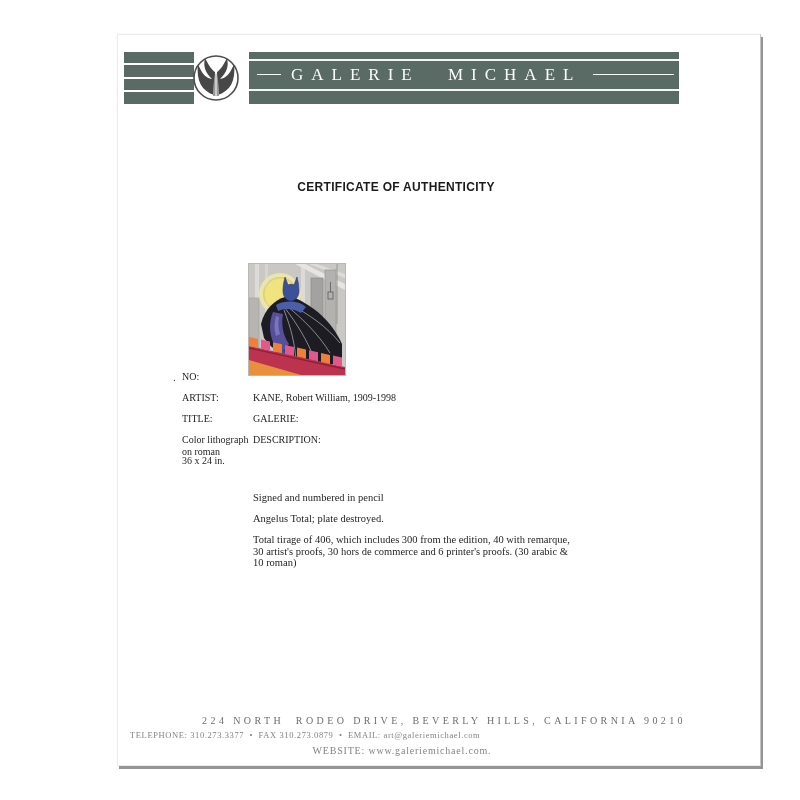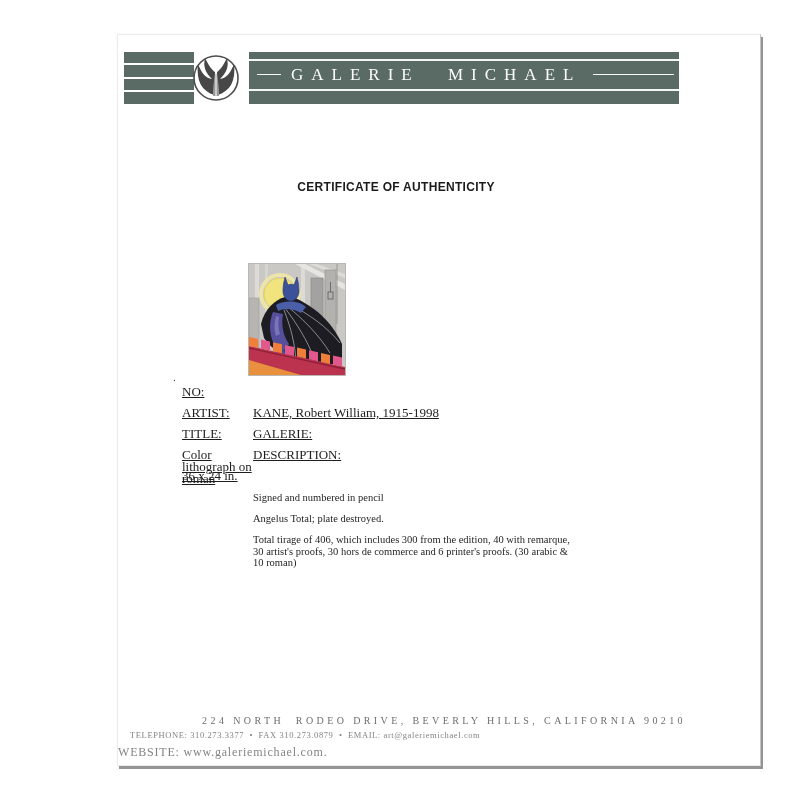--- a/index.html
+++ b/index.html
@@ -34,38 +34,38 @@
     position:absolute;left:0;top:145px;width:556px;text-align:center;
     font-family:"Liberation Sans",sans-serif;font-size:12px;font-weight:600;
     letter-spacing:0.3px;color:#1b1b1b;
   }
   .artwork{
     position:absolute;left:130px;top:228px;width:96px;height:111px;
     border:1px solid #b9b8b5;box-sizing:content-box;display:block;
   }
   .stray{position:absolute;left:55px;top:336px;font-size:11px;color:#333;}
   .fields{
-    position:absolute;left:64px;top:351px;
+    position:absolute;left:64px;top:336px;
     display:grid;grid-template-columns:71px auto;grid-auto-rows:21px;
-    font-size:13px;line-height:12px;color:#1e1e1e;text-decoration:underline;
+    font-size:10px;line-height:12px;color:#1e1e1e;
   }
   .notes{position:absolute;left:135px;top:457px;width:320px;font-size:10.5px;color:#1e1e1e;}
   .notes p{margin:0 0 9.5px 0;line-height:11.5px;}
   
   .addr{
     position:absolute;left:0;top:680px;width:568px;text-align:right;
     font-size:10px;letter-spacing:3.4px;color:#6e6e6e;white-space:nowrap;
   }
   .contact{
     position:absolute;left:12px;top:695px;width:568px;text-align:left;
     font-size:8.5px;letter-spacing:0.6px;color:#848484;
   }
   .website{
-    position:absolute;left:0;top:710px;width:568px;
-    font-size:12px;letter-spacing:0.8px;color:#848484;
+    position:absolute;left:0;top:710px;width:568px;text-align:center;
+    font-size:10px;letter-spacing:0.8px;color:#848484;
   }
 </style>
 </head>
 <body>
 
 <div class="sheet">
 
   <div class="banner-left bannerfill" style="background: rgb(90, 107, 102);">
     <div class="gap" style="top:11px"></div>
     <div class="gap" style="top:24.5px"></div>
@@ -143,21 +143,21 @@
     </g>
     <path d="M0,84 L96,105" stroke="#8e1f36" stroke-width="1.4"></path>
   </svg>
 
   <div class="stray">.</div>
 
   <div class="fields">
     <div>NO:</div>
     <div></div>
     <div>ARTIST:</div>
-    <div>KANE, Robert William, 1915-1998</div>
+    <div>KANE, Robert William, 1909-1998</div>
     <div>TITLE:</div>
     <div>GALERIE:</div>
     <div>Color lithograph on roman</div>
     <div>DESCRIPTION:</div>
     <div>36 x 24 in.</div>
   </div>
 
   <div class="notes">
     <p>Signed and numbered in pencil</p>
     <p>Angelus Total; plate destroyed.</p>

